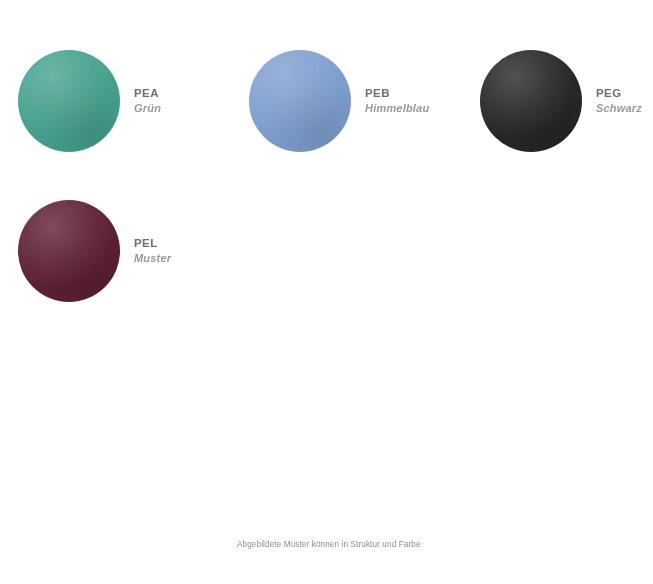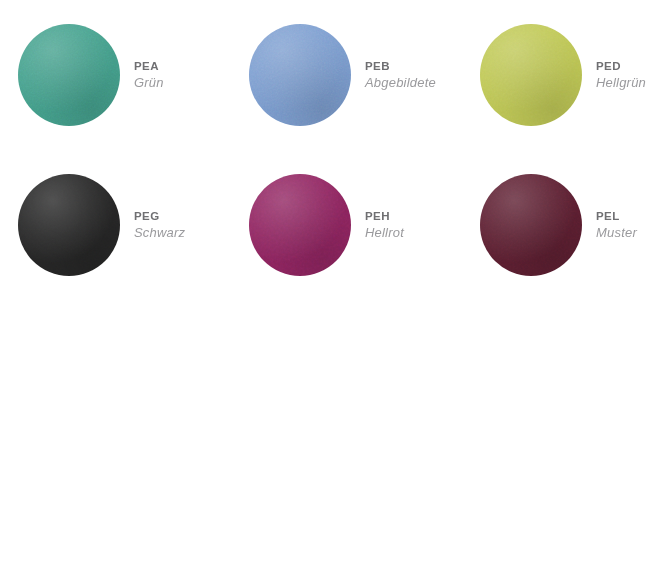--- a/index.html
+++ b/index.html
@@ -11,20 +11,21 @@
     width: 653px;
     height: 584px;
     font-family: "Liberation Sans", sans-serif;
     overflow: hidden;
   }
   #sheet {
     position: relative;
     width: 653px;
     height: 478px;
     background: #ffffff;
+    margin-top: 26px;
   }
   .swatch-grid {
     position: absolute;
     left: 0;
     top: 0;
     width: 653px;
     height: 584px;
     display: grid;
     grid-template-columns: 231px 231px 191px;
     grid-template-rows: 150px 150px 150px 134px;
@@ -75,25 +76,26 @@
     margin-left: 14px;
     line-height: 1.25;
   }
   .code {
     font-size: 11.5px;
     font-weight: bold;
     color: #6f6f72;
     letter-spacing: 0.4px;
   }
   .name {
-    font-size: 13px;
+    font-size: 11px;
     font-style: italic;
     color: #9a9a9d;
     letter-spacing: 0.2px;
     margin-top: 1px;
+    font-weight: bold;
   }
   .note {
     position: absolute;
     left: 237px;
     top: 512px;
     width: 200px;
     font-size: 8.2px;
     color: #8d8d90;
     line-height: 1.65;
     letter-spacing: 0.1px;
@@ -132,79 +134,45 @@
               <filter id="g1">
                 <feTurbulence type="fractalNoise" baseFrequency="0.85" numOctaves="4"></feTurbulence>
               </filter>
               <rect width="100" height="100" filter="url(#g1)"></rect>
             </svg>
           <div class="sheen"></div>
         </div>
       </div>
       <div class="labels">
         <div class="code">PEB</div>
-        <div class="name">Abgebildete</div>
-      </div>
-    </div>
-
-
-    <div class="swatch-cell">
-      <div class="disc-wrap">
-        <div class="disc" style="background: rgb(191, 200, 85);">
-          <svg class="grain" viewBox="0 0 100 100" preserveAspectRatio="none">
-              <filter id="g3">
-                <feTurbulence type="fractalNoise" baseFrequency="0.7" numOctaves="3"></feTurbulence>
-              </filter>
-              <rect width="100" height="100" filter="url(#g3)"></rect>
-            </svg>
-          <div class="sheen"></div>
-        </div>
-      </div>
-      <div class="labels">
-        <div class="code">PED</div>
-        <div class="name">Hellgrün</div>
-      </div>
-    </div>
+        <div class="name">Himmelblau</div>
+      </div>
+    </div>
+
+
 
 
     <div class="swatch-cell">
       <div class="disc-wrap">
         <div class="disc" style="background: rgb(38, 38, 38);">
           <svg class="grain" viewBox="0 0 100 100" preserveAspectRatio="none">
               <filter id="g5">
                 <feTurbulence type="fractalNoise" baseFrequency="0.8" numOctaves="4"></feTurbulence>
               </filter>
               <rect width="100" height="100" filter="url(#g5)"></rect>
             </svg>
           <div class="sheen"></div>
         </div>
       </div>
       <div class="labels">
         <div class="code">PEG</div>
         <div class="name">Schwarz</div>
       </div>
     </div>
 
-    <div class="swatch-cell">
-      <div class="disc-wrap">
-        <div class="disc" style="background: rgb(143, 37, 96);">
-          <svg class="grain" viewBox="0 0 100 100" preserveAspectRatio="none">
-              <filter id="g6">
-                <feTurbulence type="fractalNoise" baseFrequency="0.6" numOctaves="3"></feTurbulence>
-              </filter>
-              <rect width="100" height="100" filter="url(#g6)"></rect>
-            </svg>
-          <div class="sheen"></div>
-        </div>
-      </div>
-      <div class="labels">
-        <div class="code">PEH</div>
-        <div class="name">Hellrot</div>
-      </div>
-    </div>
 
 
 
     <div class="swatch-cell">
       <div class="disc-wrap">
         <div class="disc" style="background: rgb(92, 31, 49);">
           <svg class="grain" viewBox="0 0 100 100" preserveAspectRatio="none">
               <filter id="g9">
                 <feTurbulence type="fractalNoise" baseFrequency="0.75" numOctaves="4"></feTurbulence>
               </filter>
@@ -218,15 +186,16 @@
         <div class="name">Muster</div>
       </div>
     </div>
 
     <div></div>
     <div></div>
 
   </div>
 
   <div class="note">
+    <div>Abgebildete Muster können in Struktur und Farbe</div>
   </div>
 
 </div>
 
 </body></html>

